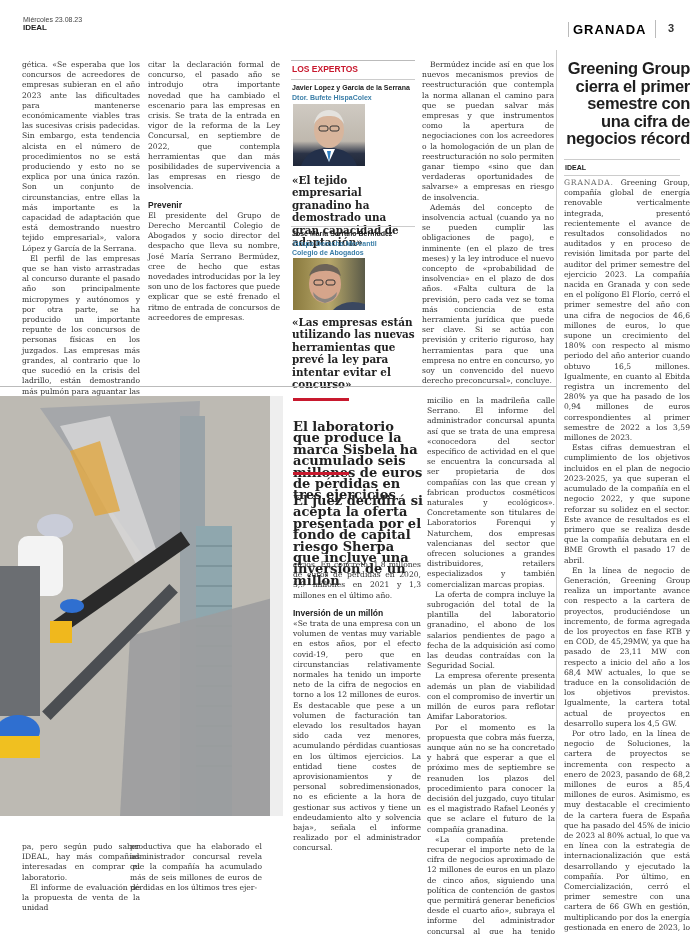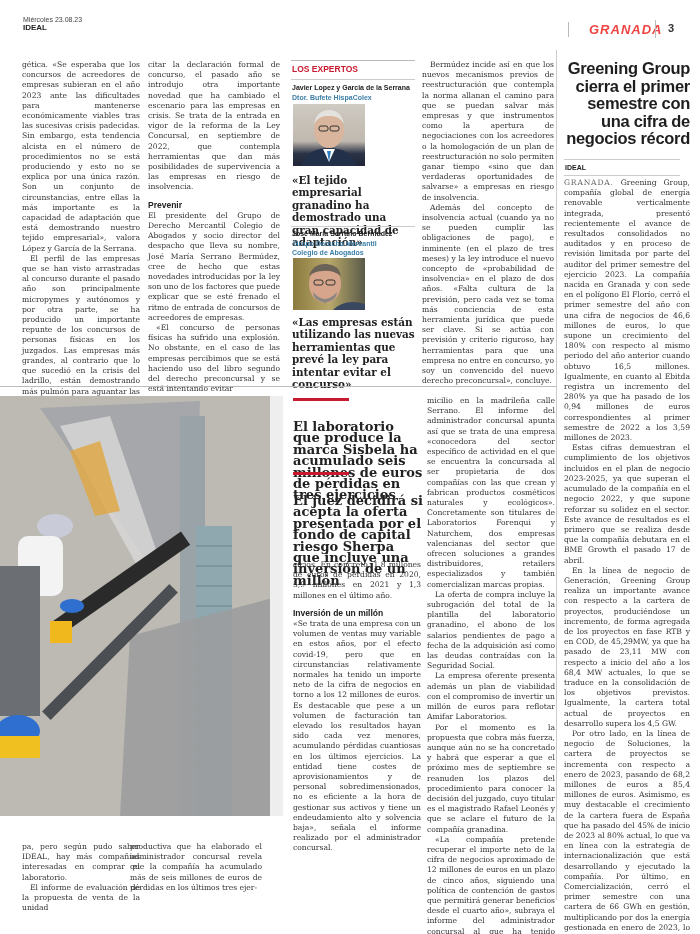--- a/index.html
+++ b/index.html
@@ -1,20 +1,20 @@
 <!DOCTYPE html>
 <html><head>
 <meta charset="utf-8">
 <style>
   html, body { margin:0; padding:0; background:#fff; }
   body { width:700px; height:934px; position:relative; overflow:hidden; font-family:"DejaVu Serif", serif; color:#2a2a2a; }
   .abs { position:absolute; }
   .hdr-date { left:23px; top:16px; font-family:"Liberation Sans", sans-serif; font-size:7px; color:#444; }
   .hdr-brand { left:23px; top:23px; font-family:"Liberation Sans", sans-serif; font-size:8px; font-weight:bold; color:#222; }
-  .hdr-section { left:568px; top:22px; font-family:"Liberation Sans", sans-serif; font-size:13px; font-weight:bold; color:#ef4444; letter-spacing:1px; border-left:1px solid #bbb; padding-left:20px;font-style:italic; }
+  .hdr-section { left:568px; top:22px; font-family:"Liberation Sans", sans-serif; font-size:13px; font-weight:bold; color:#000000; letter-spacing:1px; border-left:1px solid #bbb; padding-left:4px; }
   .hdr-sep { left:655px; top:20px; width:1px; height:18px; background:#bbb; }
   .hdr-page { left:668px; top:22px; font-family:"Liberation Sans", sans-serif; font-size:11px; font-weight:bold; color:#333; }
   .col { position:absolute; font-size:7.6px; line-height:10.2px; text-align:justify; hyphens:auto; color:#333; }
   .col p { margin:0; text-indent:8px; }
   .col p.noind { text-indent:0; }
   .sub { font-family:"Liberation Sans", sans-serif; font-weight:bold; font-size:8.5px; color:#222; margin:7px 0 1px 0; }
   .rule { position:absolute; background:#ccc; height:1px; }
   .vrule { position:absolute; background:#ccc; width:1px; }
   .experts-title { font-family:"Liberation Sans", sans-serif; font-weight:bold; font-size:8.5px; color:#c8192e; }
   .exp-name { font-family:"Liberation Sans", sans-serif; font-weight:bold; font-size:7px; color:#222; }
@@ -39,21 +39,20 @@
 <div class="col" style="left:22px; top:60px; width:118px;">
   <p class="noind">gética. «Se esperaba que los concursos de acreedores de empresas subieran en el año 2023 ante las dificultades para mantenerse económicamente viables tras las sucesivas crisis padecidas. Sin embargo, esta tendencia alcista en el número de procedimientos no se está produciendo y esto no se explica por una única razón. Son un conjunto de circunstancias, entre ellas la más importante es la capacidad de adaptación que está demostrando nuestro tejido empresarial», valora López y García de la Serrana.</p>
   <p>El perfil de las empresas que se han visto arrastradas al concurso durante el pasado año son principalmente micropymes y autónomos y por otra parte, se ha producido un importante repunte de los concursos de personas físicas en los juzgados. Las empresas más grandes, al contrario que lo que sucedió en la crisis del ladrillo, están demostrando más pulmón para aguantar las tensiones externas.</p>
   <p>Además del fin de la moratoria, que obliga a los negocios en situación de insolvencia a soli-</p>
 </div>
 
 <div class="col" style="left:148px; top:60px; width:132px;">
   <p class="noind">citar la declaración formal de concurso, el pasado año se introdujo otra importante novedad que ha cambiado el escenario para las empresas en crisis. Se trata de la entrada en vigor de la reforma de la Ley Concursal, en septiembre de 2022, que contempla herramientas que dan más posibilidades de supervivencia a las empresas en riesgo de insolvencia.</p>
   <div class="sub">Prevenir</div>
   <p class="noind">El presidente del Grupo de Derecho Mercantil Colegio de Abogados y socio director del despacho que lleva su nombre, José María Serrano Bermúdez, cree de hecho que estas novedades introducidas por la ley son uno de los factores que puede explicar que se esté frenado el ritmo de entrada de concursos de acreedores de empresas.</p>
-  <p>«El concurso de personas físicas ha sufrido una explosión. No obstante, en el caso de las empresas percibimos que se está haciendo uso del libro segundo del derecho preconcursal y se está intentando evitar</p>
 </div>
 
 <div class="rule" style="left:291px; top:60px; width:124px; background:#bbb;"></div>
 <div class="abs experts-title" style="left:292px; top:64px;">LOS EXPERTOS</div>
 <div class="rule" style="left:291px; top:79px; width:124px;"></div>
 
 <div class="abs exp-name" style="left:292px; top:84px; width:130px;">Javier Lopez y Garcia de la Serrana</div>
 <div class="abs exp-role" style="left:292px; top:93px;">Dtor. Bufete HispaColex</div>
 <div class="photo" style="left:293px; top:104px; width:72px; height:62px; background:linear-gradient(180deg,#cfcac2 0%,#bfb8ae 60%,#2b3346 80%,#1f2738 100%);">
   <svg width="72" height="62" viewBox="0 0 72 62">

